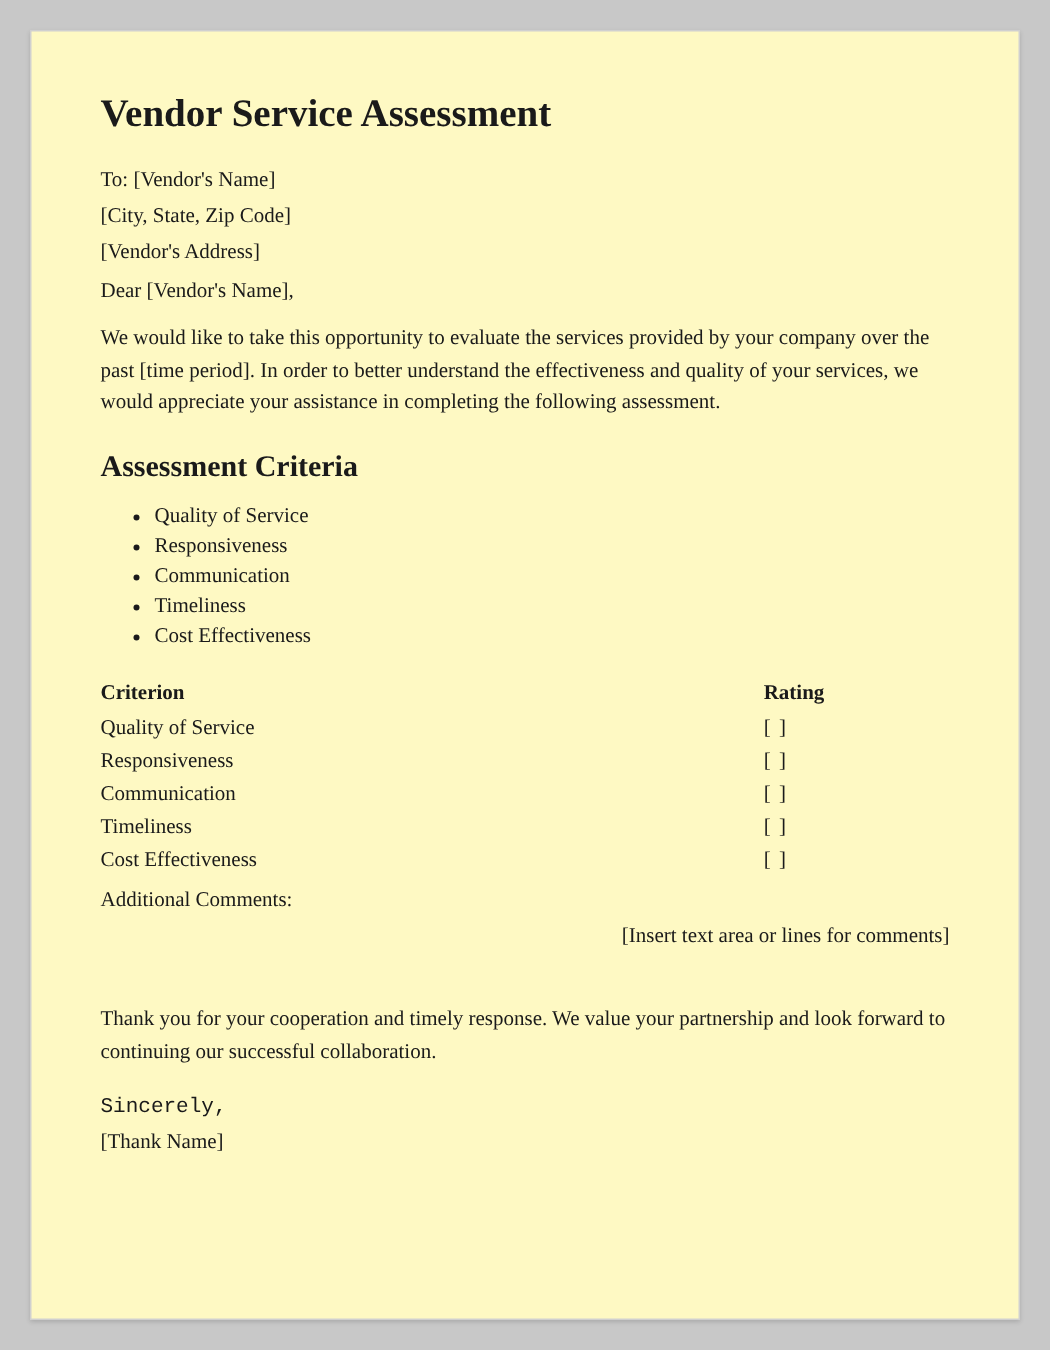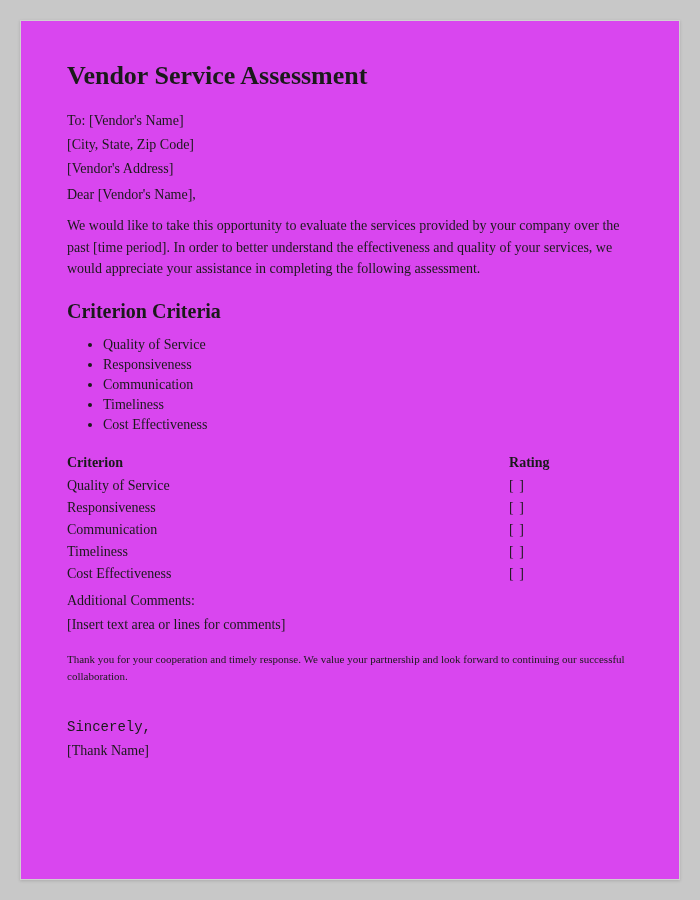--- a/index.html
+++ b/index.html
@@ -12,21 +12,21 @@
       background-color: #c8c8c8;
       display: flex;
       justify-content: center;
       align-items: flex-start;
       min-height: 900px;
       padding: 20px;
       font-family: Georgia, 'Times New Roman', serif;
     }
 
     .page {
-      background-color: #d946ef;
+      background-color: #fef9c3;
       width: 660px;
       min-height: 860px;
       padding: 40px 46px;
       border: 1px solid #d0d0d0;
       box-shadow: 0 1px 3px rgba(0,0,0,0.15);
     }
 
     .doc-title {
       font-size: 26px;
       font-weight: bold;
@@ -119,29 +119,30 @@
       font-size: 14px;
       font-family: Georgia, serif;
       color: #1a1a1a;
       margin-bottom: 8px;
     }
 
     .comments-placeholder {
       font-size: 14px;
       font-family: Georgia, serif;
       color: #1a1a1a;
+      margin-bottom: 36px;
+      text-align: right;
+    }
+
+    .closing-para {
+      font-size: 14px;
+      font-family: Georgia, serif;
+      color: #1a1a1a;
+      line-height: 1.55;
       margin-bottom: 18px;
-    }
-
-    .closing-para {
-      font-size: 11px;
-      font-family: Georgia, serif;
-      color: #1a1a1a;
-      line-height: 1.55;
-      margin-bottom: 34px;
     }
 
     .sincerely {
       font-size: 14px;
       font-family: Liberation Mono, monospace;
       color: #1a1a1a;
       margin-bottom: 8px;
     }
 
     .your-name {
@@ -161,21 +162,21 @@
   <p class="meta-line">To: [Vendor's Name]</p>
 
   <p class="meta-line">[City, State, Zip Code]</p>
 
   <p class="meta-line">[Vendor's Address]</p>
 
   <p class="salutation">Dear [Vendor's Name],</p>
 
   <p class="body-para">We would like to take this opportunity to evaluate the services provided by your company over the past [time period]. In order to better understand the effectiveness and quality of your services, we would appreciate your assistance in completing the following assessment.</p>
 
-  <h2 class="section-title">Criterion Criteria</h2>
+  <h2 class="section-title">Assessment Criteria</h2>
 
   <ul class="criteria-list">
     <li>Quality of Service</li>
     <li>Responsiveness</li>
     <li>Communication</li>
     <li>Timeliness</li>
     <li>Cost Effectiveness</li>
   </ul>
 
 

